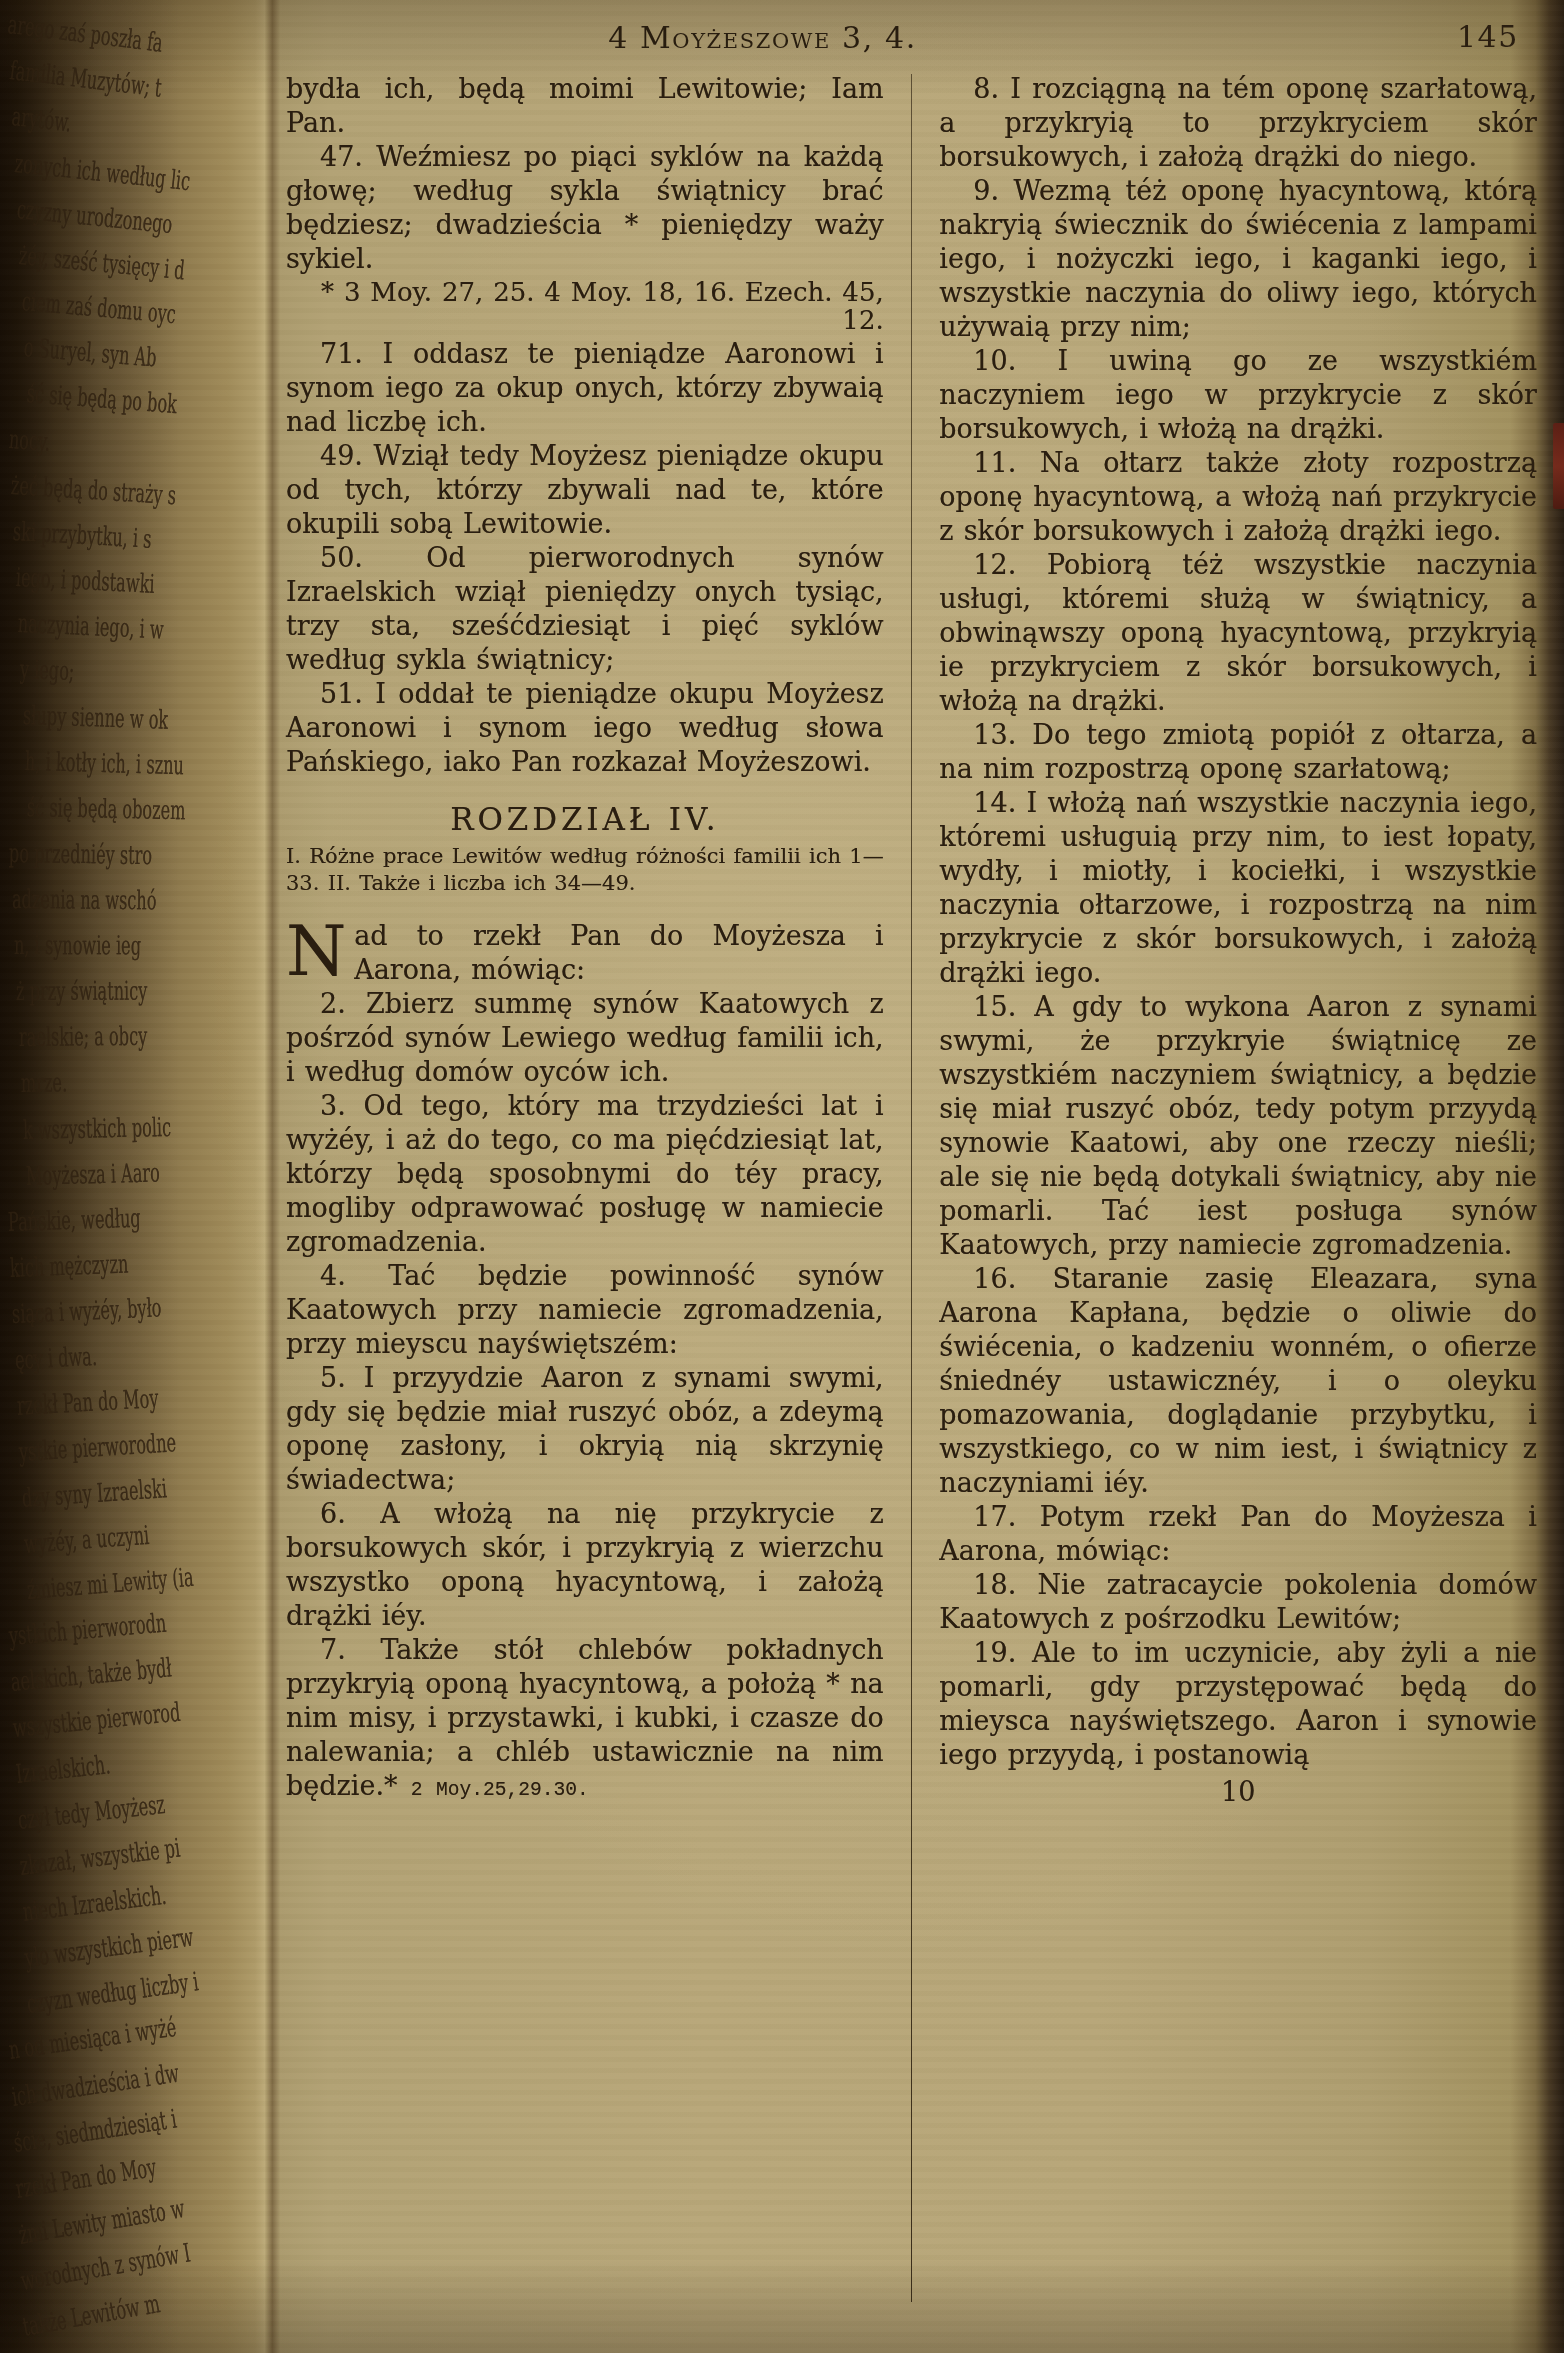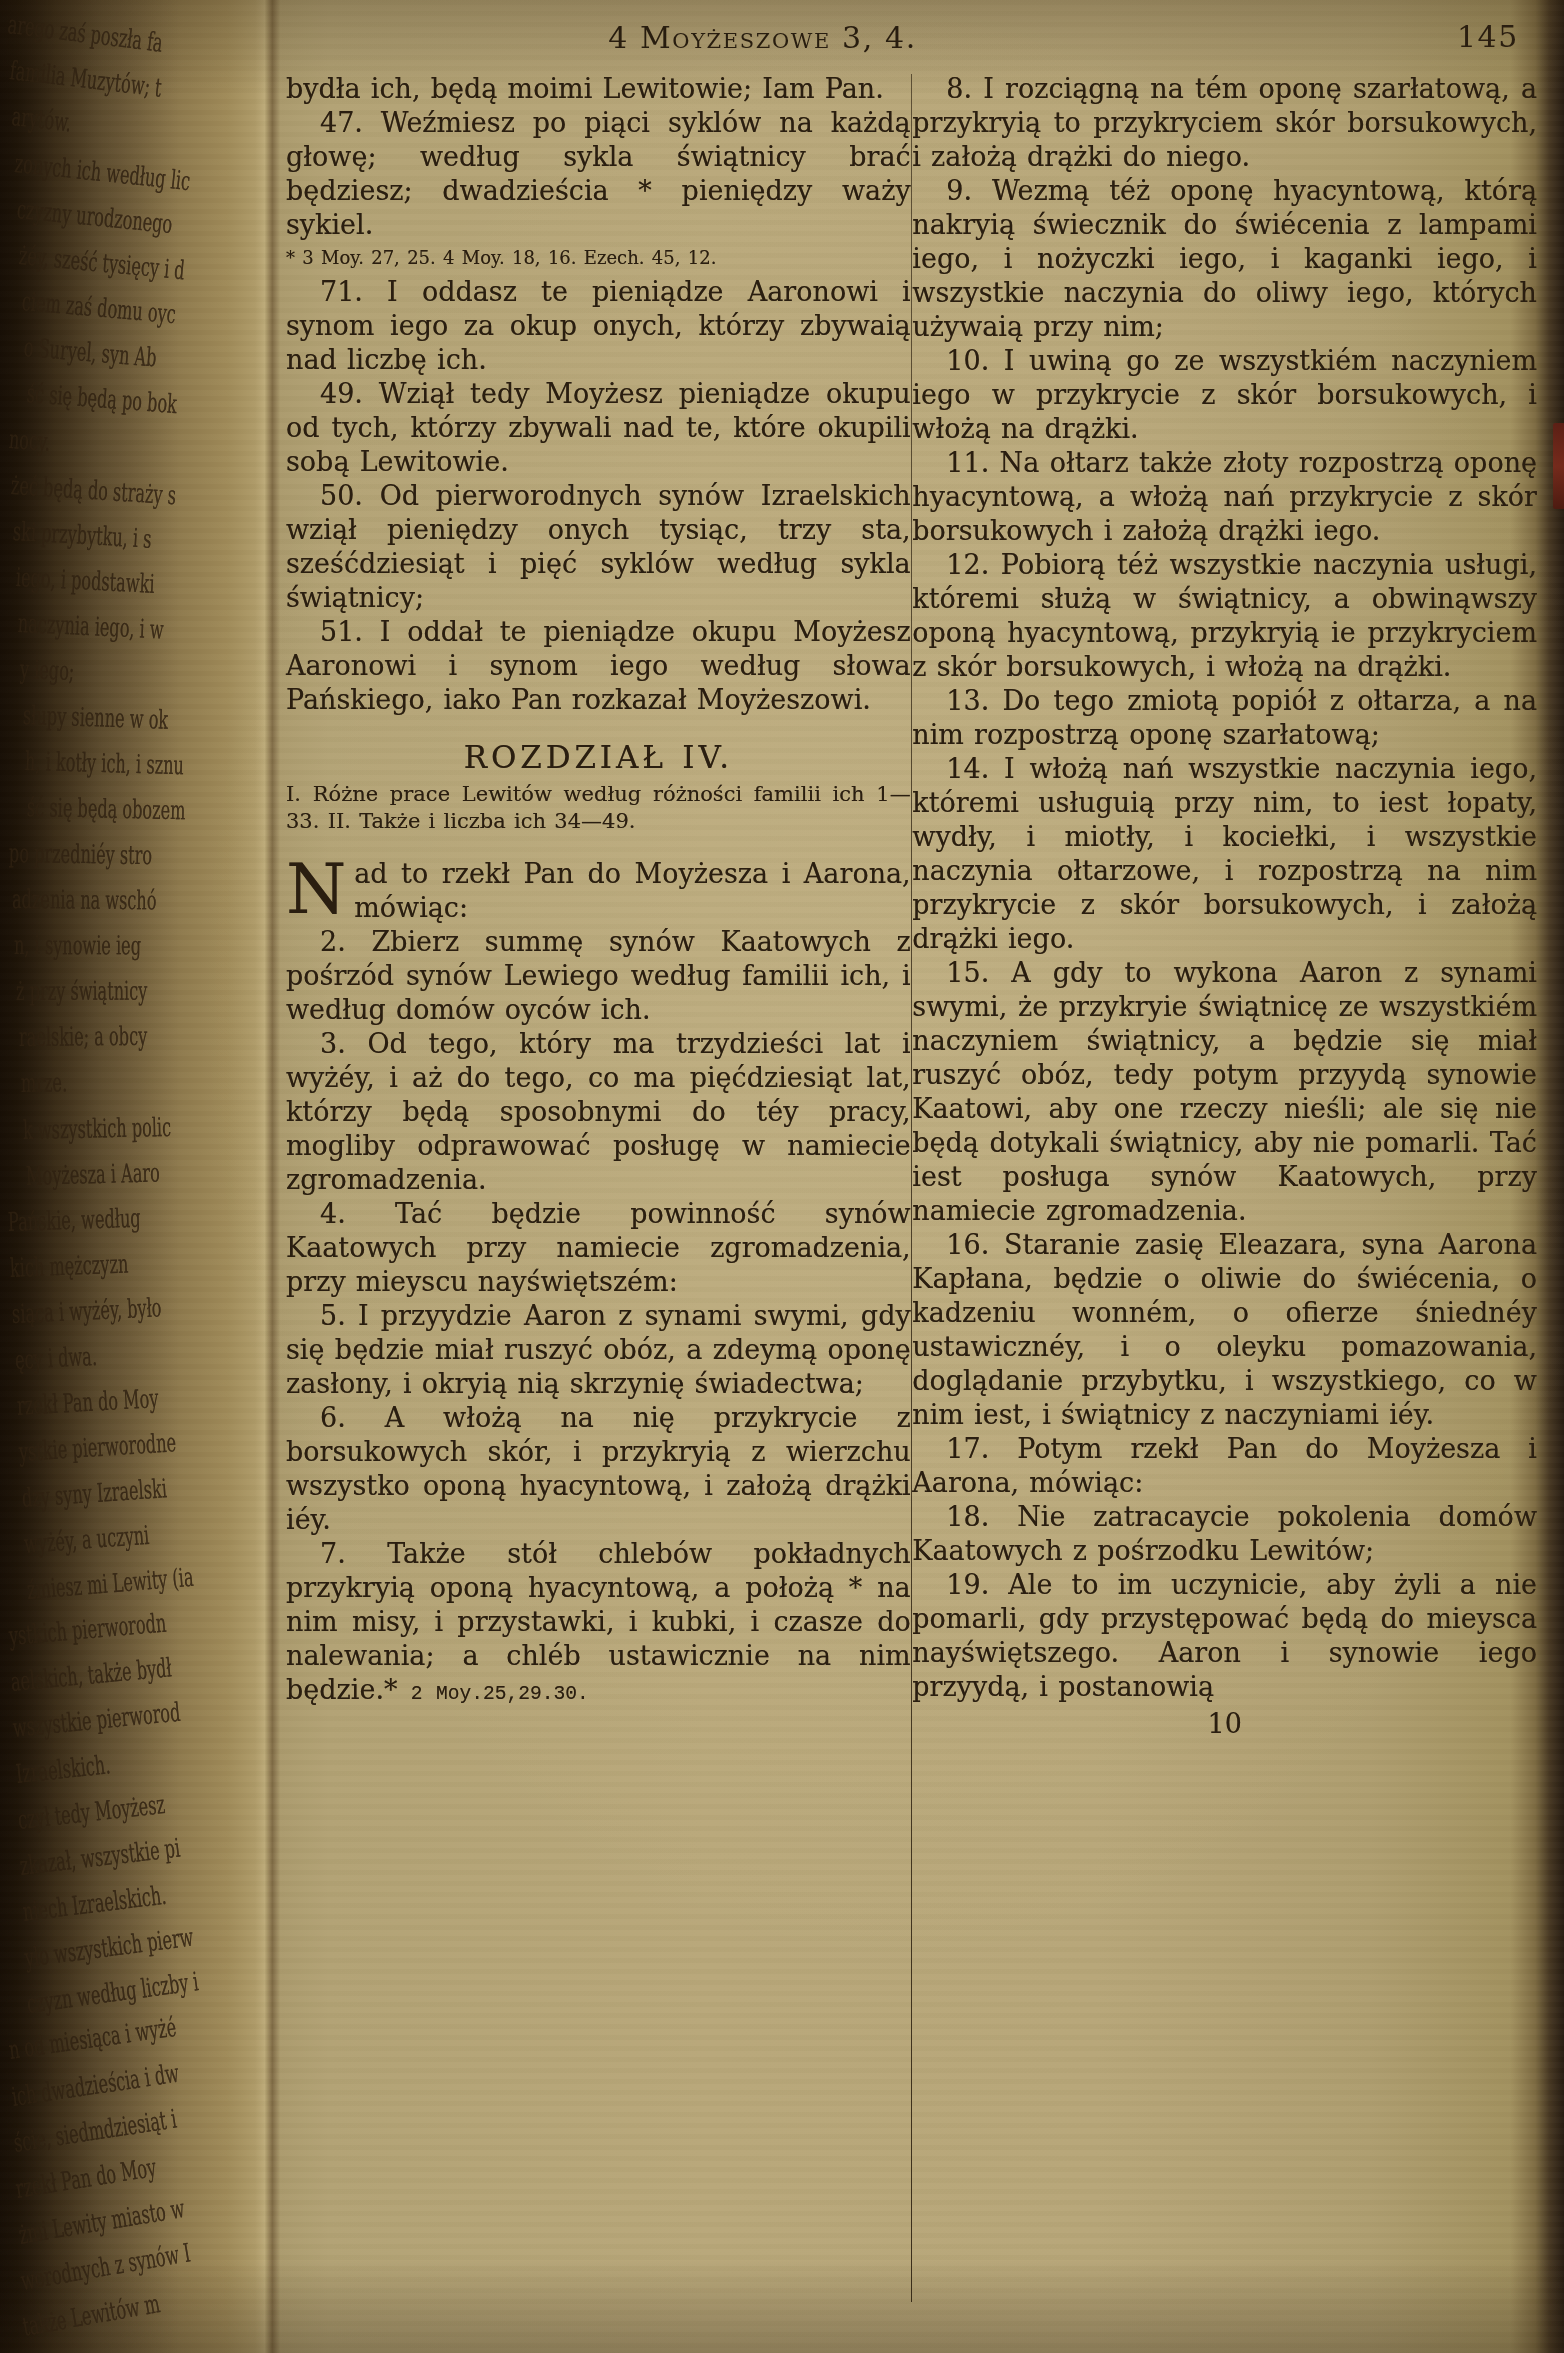--- a/index.html
+++ b/index.html
@@ -41,28 +41,28 @@
   .main-page { position:absolute; left:272px; top:0; right:0; bottom:0; padding:17px 28px 0 14px; }
 
   .page-header { position:relative; height:49px; margin-bottom:6.3px; }
   .running-title {
     position:absolute; left:0; right:0; top:3.1px; text-align:center;
     font-variant:small-caps; font-size:30px; letter-spacing:1.6px;
     transform:translateX(-149px); color:#281d0f;
   }
   .page-number { position:absolute; right:18px; top:1.6px; font-size:30px; letter-spacing:1.6px; }
 
-  .columns { display:flex; align-items:stretch; min-height:2230px; }
+  .columns { display:flex; gap:27px; align-items:stretch; min-height:2230px; }
   .column { flex:1 1 0; text-align:justify; font-size:27px; line-height:34px; word-spacing:1.6px; hyphens:auto; }
   .divider { width:1.6px; background:linear-gradient(180deg, rgba(45,33,16,0.65), rgba(45,33,16,0.9)); margin-top:1.6px; }
 
   .block { text-shadow:0 0 0.5px rgba(40,28,12,0.55); }
   .verse { text-indent:34px; }
   .continuation { text-indent:0; }
-  .footnote { font-size:18px; line-height:28px; text-align:left; text-indent:0; padding:1.6px 0 3.1px; }
+  .footnote { font-size:26px; line-height:28px; text-align:right; text-indent:0; padding:1.6px 0 3.1px; }
   .heading { font-size:31px; letter-spacing:3.9px; text-align:center; text-indent:0; margin:23.5px 0 6.3px; }
   .summary { font-size:21px; line-height:27px; text-indent:0; margin-bottom:22px; }
   .dropcap { text-indent:0; }
   .initial { float:left; font-size:69px; line-height:59px; padding:3.1px 7.8px 0 0; }
   .ref { font-size:19.6px; letter-spacing:0;font-family:Liberation Mono, monospace; }
   .signature { text-align:center; text-indent:0; margin-top:3.1px; font-size:27px; }
 
   
   .edge-mark {
     position:absolute; right:0; top:423px; width:12.5px; height:86px; border-radius:2.3px;

